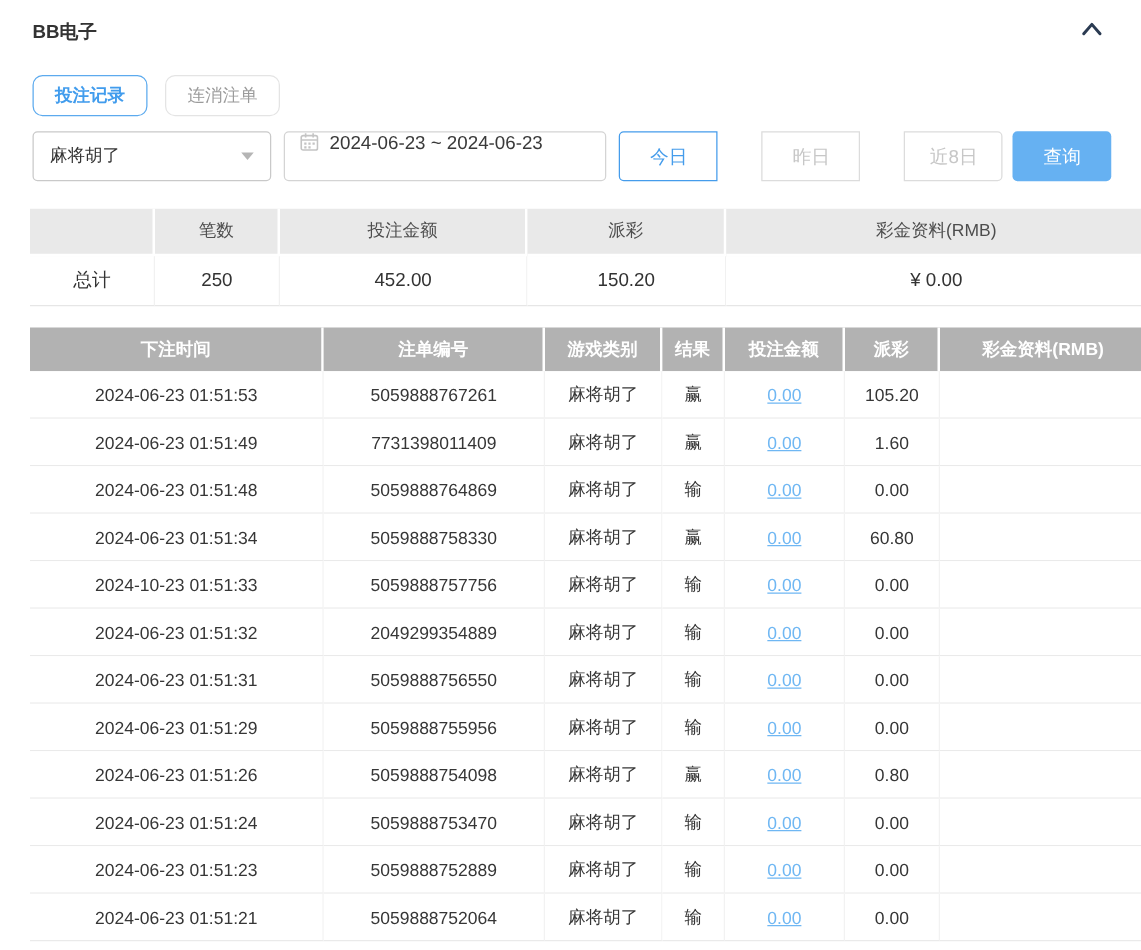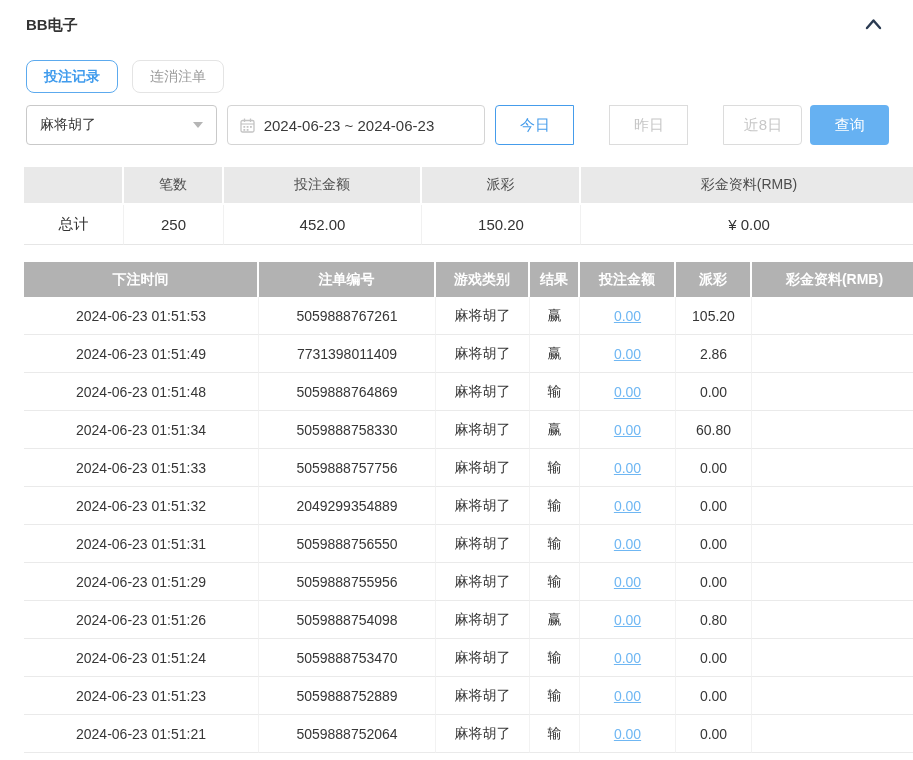--- a/index.html
+++ b/index.html
@@ -37,21 +37,21 @@
     display: flex; align-items: center; justify-content: space-between;
     padding: 0 13px; font-size: 14px; color: #333; cursor: pointer; background: #fff;
   }
   .caret-down {
     width: 0; height: 0;
     border-left: 5px solid transparent; border-right: 5px solid transparent;
     border-top: 6px solid #b5b5b5;
   }
   .date-box {
     margin-left: 10px; width: 275px; border: 1px solid #d4d4d4; border-radius: 4px;
-    display: flex; align-items: center; gap: 9px; padding: 0 12px;
+    display: flex; gap: 9px; padding: 0 12px;
     font-size: 15px; color: #3a3a3a; cursor: pointer; background: #fff;
   }
   .btn-group { display: flex; margin-left: 10px; gap: 36px; }
   .qbtn {
     width: 79px; background: #fff; font-size: 15px; cursor: pointer;
     border: 1px solid #dcdcdc; margin-left: -1px;
     display: flex; align-items: center; justify-content: center;
   }
   .qbtn:first-child { border-radius: 4px 0 0 4px; margin-left: 0; }
   .qbtn:last-child { border-radius: 0 4px 4px 0; }
@@ -218,21 +218,21 @@
       <td>105.20</td>
       <td></td>
     </tr>
 
     <tr>
       <td>2024-06-23 01:51:49</td>
       <td>7731398011409</td>
       <td>麻将胡了</td>
       <td>赢</td>
       <td><a class="bet-link">0.00</a></td>
-      <td>2.86</td>
+      <td>1.60</td>
       <td></td>
     </tr>
 
     <tr>
       <td>2024-06-23 01:51:48</td>
       <td>5059888764869</td>
       <td>麻将胡了</td>
       <td>输</td>
       <td><a class="bet-link">0.00</a></td>
       <td>0.00</td>
@@ -243,21 +243,21 @@
       <td>2024-06-23 01:51:34</td>
       <td>5059888758330</td>
       <td>麻将胡了</td>
       <td>赢</td>
       <td><a class="bet-link">0.00</a></td>
       <td>60.80</td>
       <td></td>
     </tr>
 
     <tr>
-      <td>2024-06-23 01:51:33</td>
+      <td>2024-10-23 01:51:33</td>
       <td>5059888757756</td>
       <td>麻将胡了</td>
       <td>输</td>
       <td><a class="bet-link">0.00</a></td>
       <td>0.00</td>
       <td></td>
     </tr>
 
     <tr>
       <td>2024-06-23 01:51:32</td>

